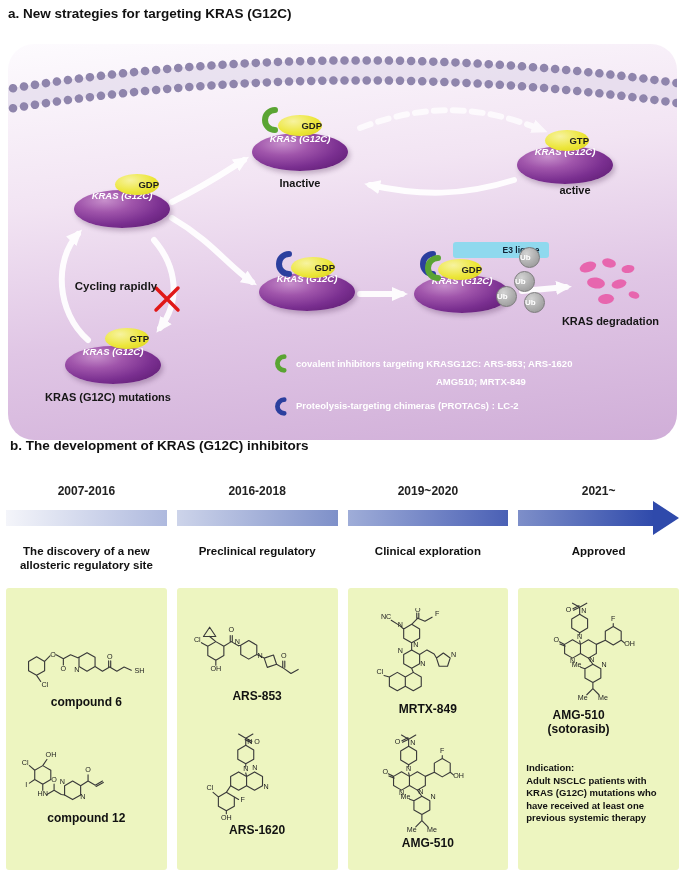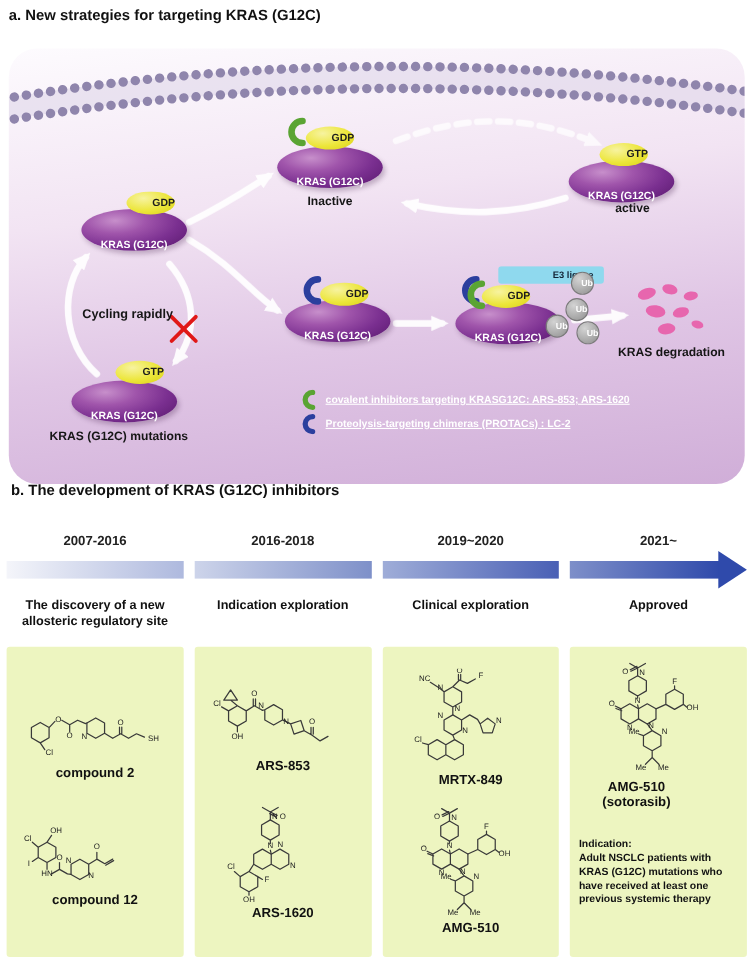--- a/index.html
+++ b/index.html
@@ -7,38 +7,38 @@
         font-family:"Liberation Sans",sans-serif;color:#111;}
   .title-a{position:absolute;left:8px;top:6px;font-size:13.5px;font-weight:bold;}
   .title-b{position:absolute;left:10px;top:438px;font-size:13.5px;font-weight:bold;}
 
   
   .panelA{position:absolute;left:8px;top:44px;width:669px;height:396px;border-radius:26px;overflow:hidden;
           background:linear-gradient(173deg,#fdfbfe 0%,#f2e4f3 35%,#e0c6e5 65%,#d0aed8 100%);}
   .layer{position:absolute;inset:0;pointer-events:none;}
   .kras{position:absolute;width:96px;height:38px;border-radius:50%;z-index:3;
         background:radial-gradient(ellipse at 32% 28%, #c78fcb 0%, #a055ab 30%, #7a2f90 62%, #551669 100%);
-        color:#fff;font-weight:bold;font-size:9.5px;display:flex;align-items:flex-end;justify-content:center;
-        box-shadow:2px 3px 5px rgba(60,20,70,.28);}
+        color:#fff;font-weight:bold;font-size:9.5px;display:flex;align-items:flex-start;justify-content:center;
+        box-shadow:2px 3px 5px rgba(60,20,70,.28);font-style:italic;}
   .nuc{position:absolute;width:44px;height:21px;border-radius:50%;z-index:4;
        background:radial-gradient(ellipse at 35% 30%, #f7f3a0 0%, var(--nucleotide,#ece63a) 55%, #d9d118 100%);
        color:#1c1c1c;font-weight:bold;font-size:9.5px;display:flex;align-items:center;justify-content:flex-end;}
   .crescent{position:absolute;z-index:3;}
   .lbl{position:absolute;z-index:6;font-weight:bold;color:#161616;text-align:center;font-size:11px;}
   .e3{position:absolute;z-index:5;width:56px;height:16px;border-radius:3px;
       background:var(--e3_blue,#8fd9ee);color:#123;font-size:8.5px;font-weight:bold;
       display:flex;align-items:center;justify-content:center;padding-left:40px;}
   .ub{position:absolute;z-index:5;width:19px;height:19px;border-radius:50%;
       background:radial-gradient(circle at 35% 30%, #d3d3d3, var(--ub_gray,#8f8f8f));
       border:1px solid #7a7a7a;color:#fff;font-size:8px;font-weight:bold;
-      display:flex;align-items:center;justify-content:flex-end;}
+      display:flex;align-items:center;justify-content:flex-start;}
   .deg{position:absolute;z-index:3;}
   .legend{position:absolute;z-index:7;left:266px;top:310px;width:402px;color:#fff;
           font-size:9.5px;font-weight:bold;line-height:1.25;}
-  .legend-row{display:flex;align-items:center;gap:7px;margin-bottom:3px;text-decoration:underline;}
+  .legend-row{display:flex;align-items:center;gap:7px;margin-bottom:3px;}
   .legend-line2{margin:1px 0 9px 162px;}
 
   
   .tl{position:absolute;left:6px;top:484px;width:673px;display:grid;
       grid-template-columns:repeat(4,1fr);column-gap:10px;}
   .tl-period{text-align:center;font-size:12px;font-weight:bold;color:#222;padding-bottom:6px;}
   .tl-barcell{display:flex;align-items:center;height:28px;}
   .tl-bar{flex:1;height:16px;}
   .bar1{background:linear-gradient(90deg,#f4f5fa,#aeb9de);}
   .bar2{background:linear-gradient(90deg,#cdd4ea,#7e90c9);}
@@ -181,20 +181,21 @@
     </svg>
     <div class="lbl" style="left:530px;top:271px;width:145px">KRAS degradation</div>
 
     <div class="legend">
       <div class="legend-row">
         <svg width="15" height="19" viewBox="0 0 22 28" style="color:var(--covalent_green,#5aa433)">
             <path d="M15,4 A10,10 0 1 0 15,24" fill="none" stroke="currentColor" stroke-width="7" stroke-linecap="round"></path>
           </svg>
         <div>covalent inhibitors targeting KRASG12C: ARS-853;   ARS-1620</div>
       </div>
+      <div class="legend-line2">AMG510;  MRTX-849</div>
       <div class="legend-row">
         <svg width="15" height="19" viewBox="0 0 22 28" style="color:var(--protac_blue,#2b3f9e)">
             <path d="M15,4 A10,10 0 1 0 15,24" fill="none" stroke="currentColor" stroke-width="7" stroke-linecap="round"></path>
           </svg>
         <div>Proteolysis-targeting chimeras (PROTACs) : LC-2</div>
       </div>
     </div>
   </div>
 
   <div class="title-b">b. The development of  KRAS (G12C) inhibitors</div>
@@ -214,37 +215,37 @@
       </div>
     <div class="tl-barcell">
         <div class="tl-bar bar3"></div>
       </div>
     <div class="tl-barcell">
         <div class="tl-bar bar4"></div>
         <div class="tl-head"></div>
       </div>
 
     <div class="tl-stage">The discovery of a new allosteric regulatory site</div>
-    <div class="tl-stage">Indication exploration</div>
+    <div class="tl-stage">Preclinical regulatory</div>
     <div class="tl-stage">Clinical exploration</div>
     <div class="tl-stage">Approved</div>
 
     <div class="panel">
       <div>
         <svg class="struct" width="140" height="62" viewBox="0 0 136 60">
           <path d="M20,23 L27.8,27.5 L27.8,36.5 L20,41 L12.2,36.5 L12.2,27.5 Z M27.8,27.5 L33,22 M39,21 L46,25 L53,21 L60,24 L61.2,23.5 M46,25 L46,31 M20,41 L24,47"></path>
           <path d="M69,19 L76.8,23.5 L76.8,32.5 L69,37 L61.2,32.5 L61.2,23.5 Z M76.8,32.5 L84,37 L91,33 L98,37 L105,33 L112,36 M90,33 L90,27 M92,33 L92,27"></path>
           <text x="36" y="23" text-anchor="middle">O</text>
           <text x="46" y="37" text-anchor="middle">O</text>
           <text x="59" y="38" text-anchor="middle">N</text>
           <text x="91" y="25" text-anchor="middle">O</text>
           <text x="120" y="39" text-anchor="middle">SH</text>
           <text x="28" y="52" text-anchor="middle">Cl</text>
         </svg>
-        <div class="cname">compound 2</div>
+        <div class="cname">compound 6</div>
       </div>
       <div>
         <svg class="struct" width="140" height="64" viewBox="0 0 136 62">
           <path d="M26,18 L33.8,22.5 L33.8,31.5 L26,36 L18.2,31.5 L18.2,22.5 Z M26,18 L30,12 M18.2,22.5 L13,18 M18.2,31.5 L13,35 M26,36 L26,42 M30,46 L37,42 L44,46 L47.2,46.5 M37,42 L37,36"></path>
           <path d="M55,33 L62.8,37.5 L62.8,46.5 L55,51 L47.2,46.5 L47.2,37.5 Z M62.8,37.5 L70,33 L77,37 M70,33 L70,27 M77,37 L84,33 M77.8,38.3 L84.8,34.3"></path>
           <text x="34" y="10" text-anchor="middle">OH</text>
           <text x="9" y="17" text-anchor="middle">Cl</text>
           <text x="10" y="39" text-anchor="middle">I</text>
           <text x="26" y="48" text-anchor="middle">HN</text>
           <text x="37" y="34" text-anchor="middle">O</text>

